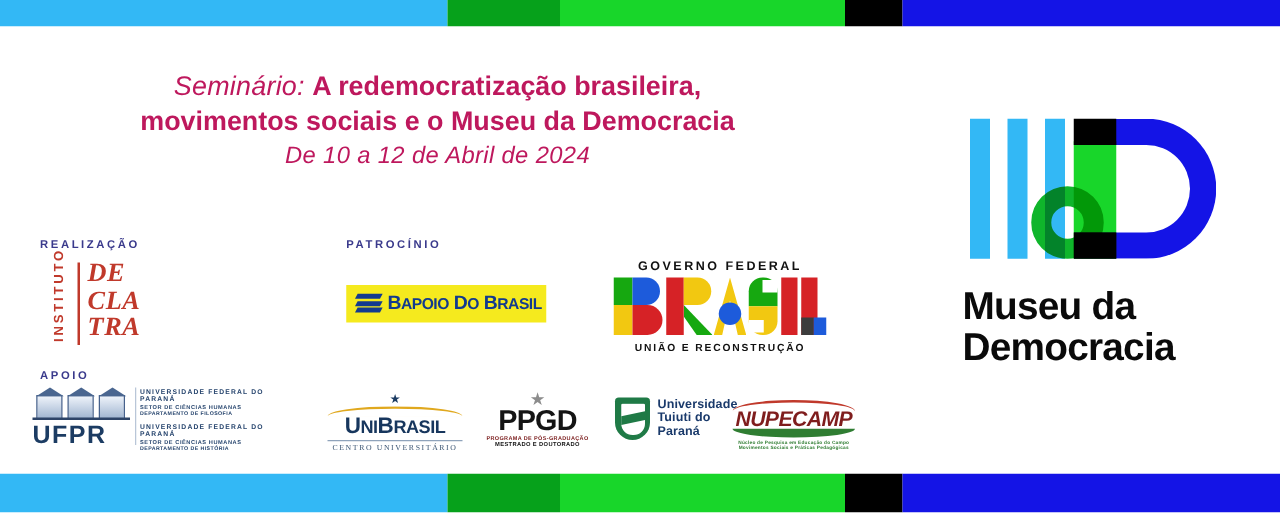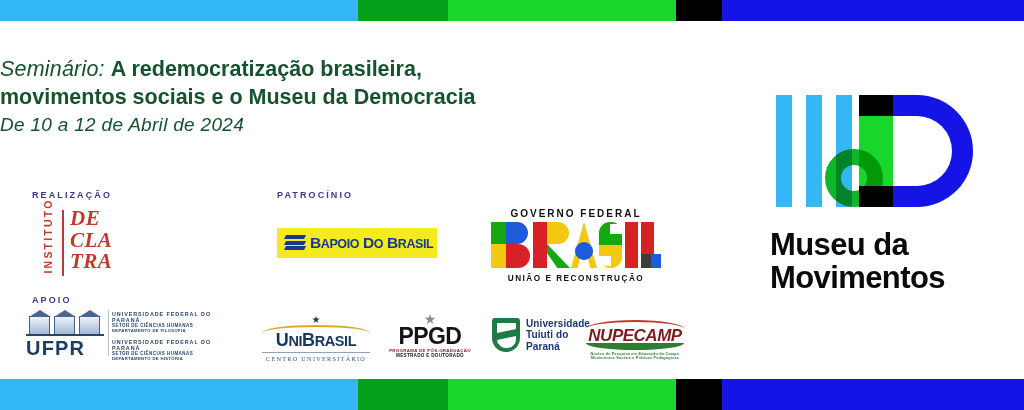--- a/index.html
+++ b/index.html
@@ -13,21 +13,21 @@
 
   
   .strip { position: absolute; left: 0; width: 1024px; display: flex; }
   .strip.top { top: 0; height: 21px; }
   .strip.bottom { top: 379px; height: 31px; }
   .strip span { display: block; height: 100%; }
 
   
   .headline {
     position: absolute; left: 0; top: 56px; width: 700px;
-    color: #14532d; line-height: 1.28;
+    text-align: center; color: #be185d; line-height: 1.28;
   }
   .hl-1 { font-size: 21.5px; }
   .hl-1 .pre { font-style: italic; font-weight: 400; letter-spacing: .2px; }
   .hl-1 .bold { font-weight: bold; }
   .hl-2 { font-size: 21.5px; font-weight: bold; }
   .hl-3 { font-size: 19px; font-style: italic; letter-spacing: .3px; margin-top: 2px; }
 
   
   .caption {
     position: absolute; font-size: 9px; font-weight: bold;
@@ -129,21 +129,21 @@
     font-family: "Liberation Serif", serif; margin-top: 1px;
     border-top: .6px solid #8fa3bb; padding-top: 1.5px;
   }
 
   .ppgd { position: absolute; left: 358px; top: 4px; width: 92px; text-align: center; }
   .ppgd .star { font-size: 14px; color: #8c8c8c; line-height: .75; }
   .ppgd .nm { font-size: 23px; font-weight: bold; color: #141414; letter-spacing: -.6px; line-height: 1; }
   .ppgd .s1 { font-size: 4.4px; font-weight: bold; letter-spacing: .3px; color: #7a1b1b; }
   .ppgd .s2 { font-size: 4.6px; font-weight: bold; letter-spacing: .3px; color: #141414; }
 
-  .tuiuti { position: absolute; left: 466px; top: 8px; display: flex; align-items: center; gap: 6px; }
+  .tuiuti { position: absolute; left: 466px; top: 8px; display: flex; gap: 6px; }
   .tuiuti .shield {
     position: relative; width: 28px; height: 34px;
     background: #1f7a46; border-radius: 3px 3px 14px 14px;
     display: flex; align-items: center; justify-content: center;
   }
   .tuiuti .shield .inner {
     width: 21px; height: 27px; background: #fff; border-radius: 2px 2px 10px 10px;
     border: 1.4px solid #1f7a46;
   }
   .tuiuti .shield .inner .band { width: 100%; height: 7px; background: #1f7a46; margin-top: 8px; transform: skewY(-12deg); }
@@ -335,21 +335,21 @@
       <div class="bar b2"></div>
       <div class="bar b3"></div>
       <div class="gbar"></div>
       <div class="donut"></div>
       <div class="dshape"></div>
       <div class="blk t"></div>
       <div class="blk b"></div>
     </div>
     <div class="title">
       <div>Museu da</div>
-      <div>Movimentos</div>
+      <div>Democracia</div>
     </div>
   </div>
 
   <div class="strip bottom">
     <span style="width:358px;background:#33b8f5"></span>
     <span style="width:90px;background:#06a11b"></span>
     <span style="width:228px;background:#18d62a"></span>
     <span style="width:46px;background:#000"></span>
     <span style="width:302px;background:#1414e6"></span>
   </div>

